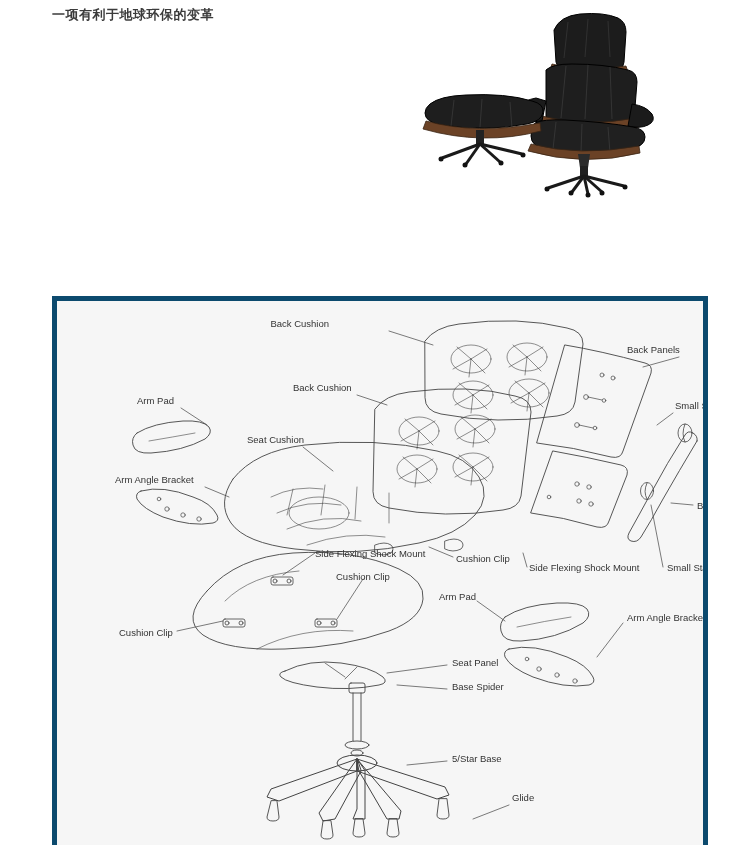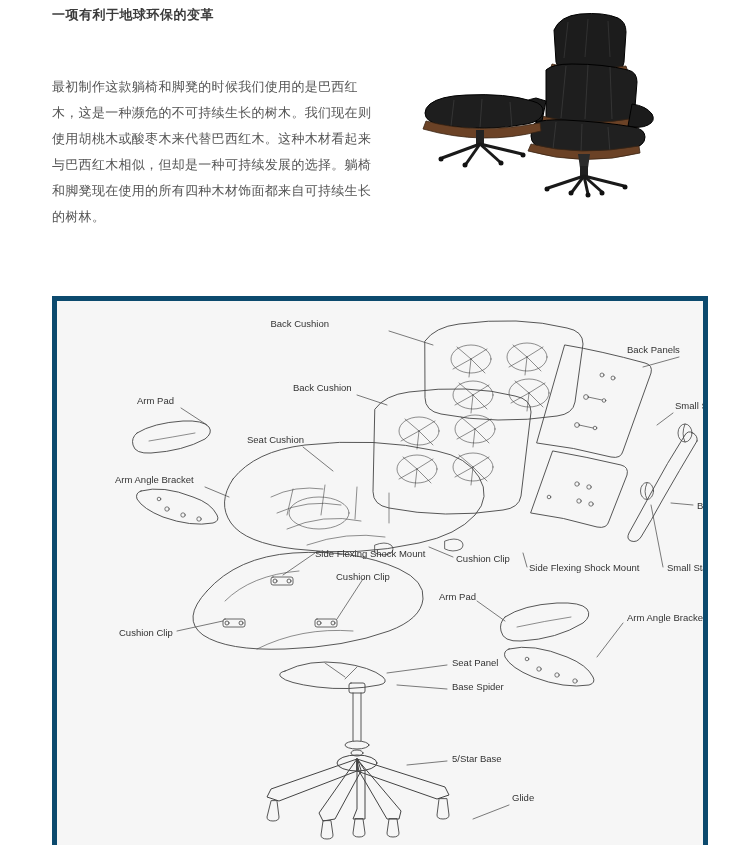--- a/index.html
+++ b/index.html
@@ -81,21 +81,20 @@
     background: #fff;
   }
 </style>
 </head>
 <body>
 
 <div class="page">
 
   <div class="headline">一项有利于地球环保的变革</div>
 
-  <div class="body-copy">最初制作这款躺椅和脚凳的时候我们使用的是巴西红木，这是一种濒危的不可持续生长的树木。我们现在则使用胡桃木或酸枣木来代替巴西红木。这种木材看起来与巴西红木相似，但却是一种可持续发展的选择。躺椅和脚凳现在使用的所有四种木材饰面都来自可持续生长的树林。</div>
 
   <div class="photo">
     <svg width="320" height="190" viewBox="0 0 320 190" xmlns="http://www.w3.org/2000/svg">
       <rect x="0" y="0" width="320" height="190" fill="#ffffff"></rect>
 
       <path d="M158 22 q6 -14 26 -16 q24 -2 38 4 q8 4 8 14 l-2 30 q-1 8 -10 10 q-24 5 -46 0 q-10 -2 -12 -10 z" fill="#1c1c1c" stroke="#000" stroke-width="1"></path>
 
       <path d="M156 56 q32 9 74 2 l2 6 q-40 9 -78 -2 z" fill="#6b4226" stroke="#3a2414" stroke-width="0.8"></path>
 
       <path d="M172 14 l-4 36 M192 11 l-3 38 M212 13 l2 36" stroke="#3a3a3a" stroke-width="0.7" fill="none"></path>

